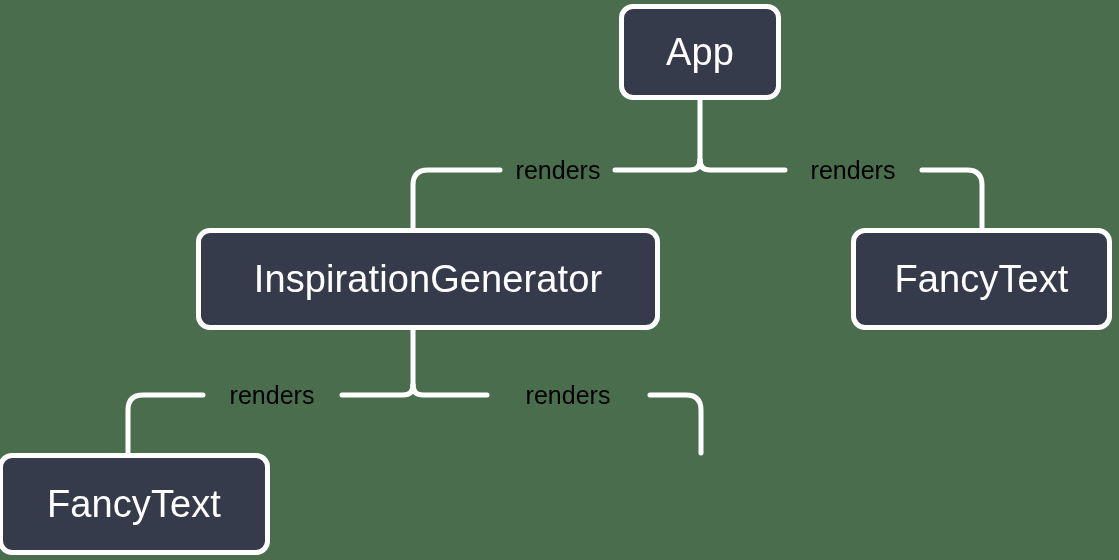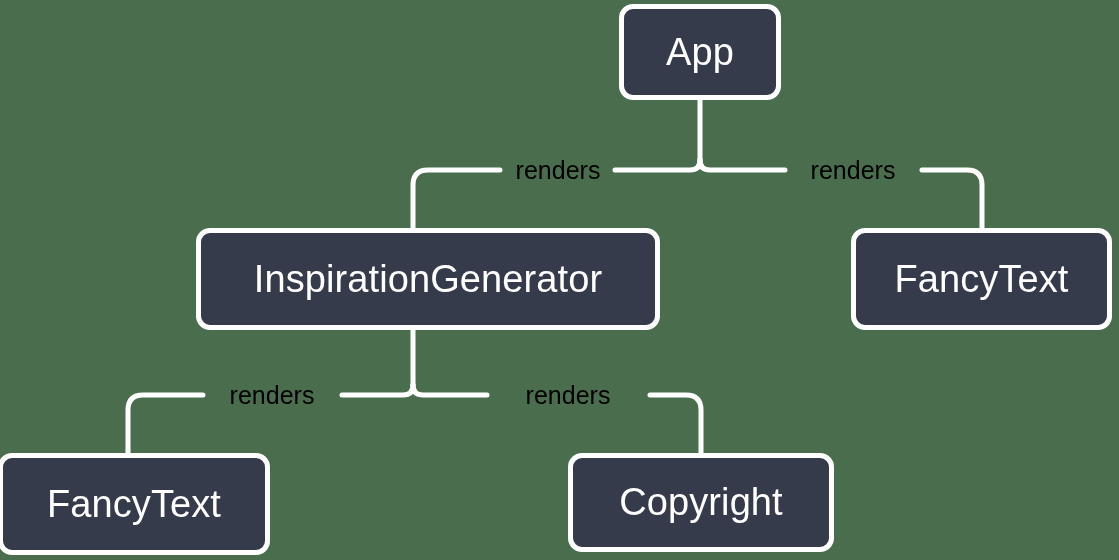--- a/index.html
+++ b/index.html
@@ -84,23 +84,20 @@
   </div>
 
   <div class="node" style="left:851px; top:228px; width:261px; height:102px;">
     <span>FancyText</span>
   </div>
 
   <div class="node" style="left:-2px; top:453px; width:272px; height:102px;">
     <span>FancyText</span>
   </div>
 
-  <div class="node" style="left:568px; top:453px; width:266px; height:99px;">
-    <span>Copyright</span>
-  </div>
 
   <div class="edge-label" style="left:558px; top:170px;">renders</div>
 
   <div class="edge-label" style="left:853px; top:170px;">renders</div>
 
   <div class="edge-label" style="left:272px; top:395px;">renders</div>
 
   <div class="edge-label" style="left:568px; top:395px;">renders</div>
 
 </div>

